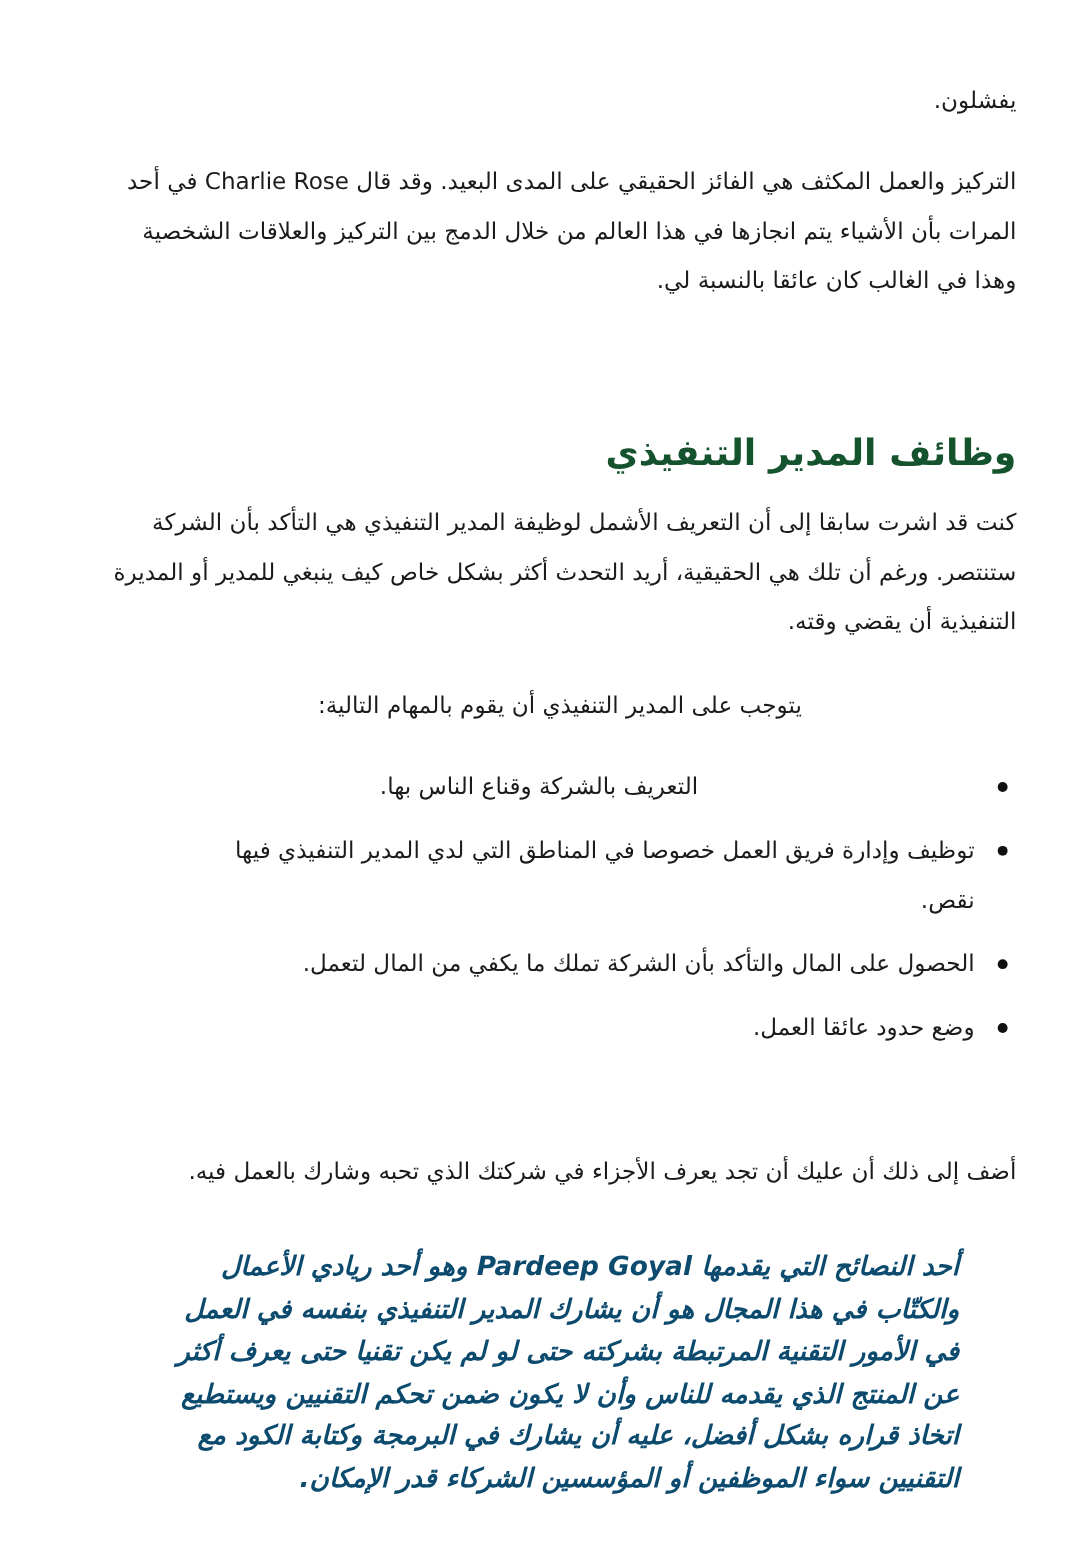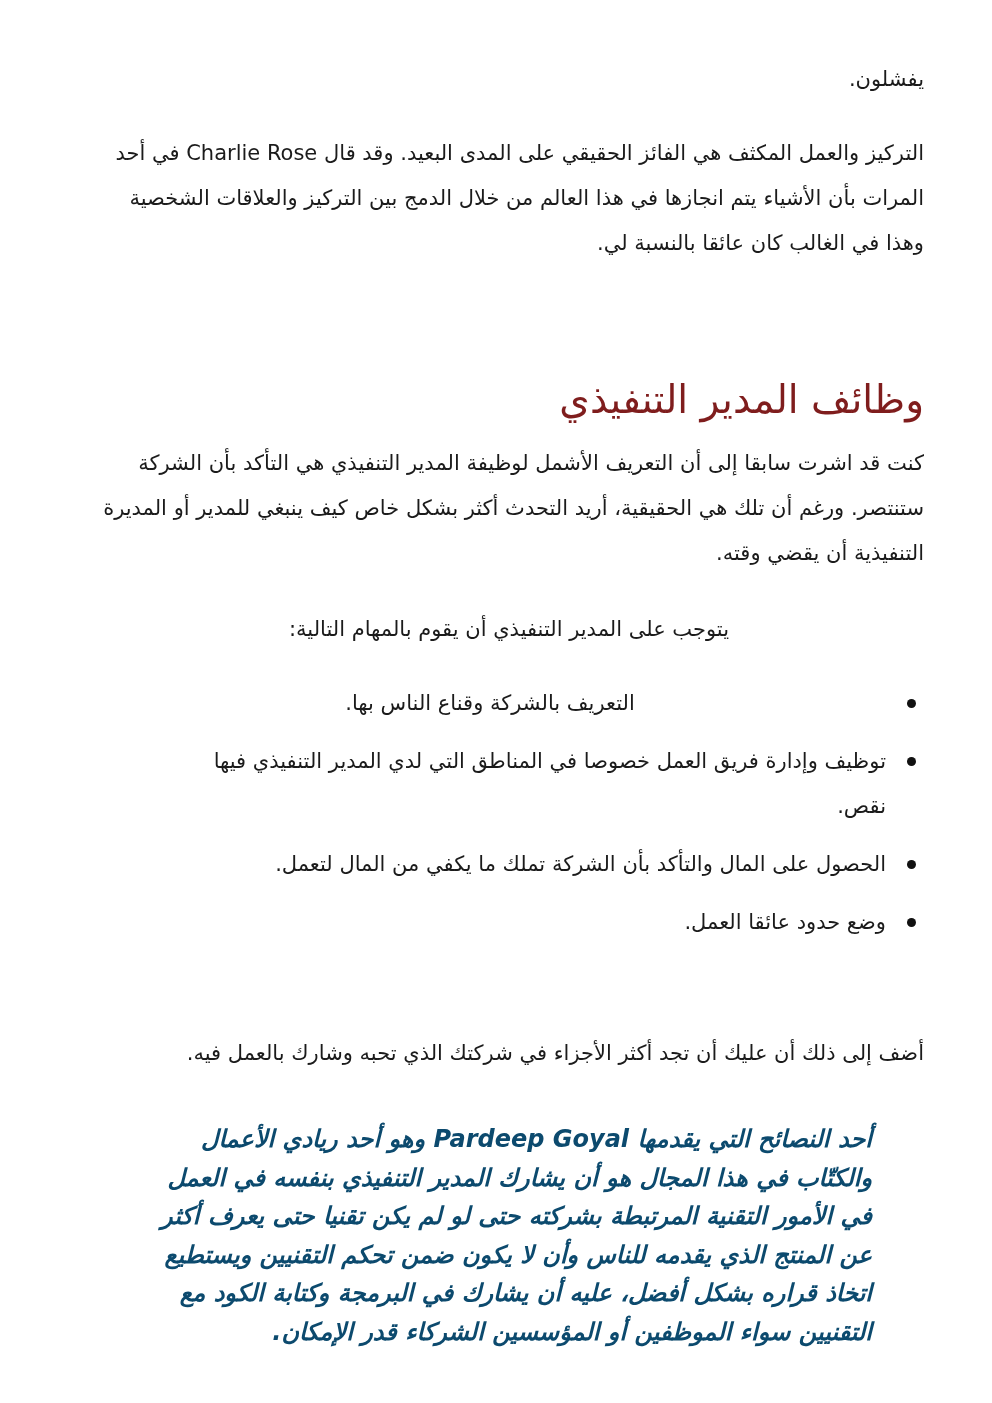--- a/index.html
+++ b/index.html
@@ -11,44 +11,44 @@
       width: 992px;
       height: 1403px;
       position: relative;
       overflow: hidden;
       font-family: "DejaVu Sans", sans-serif;
       color: #1b1b1b;
     }
     .page {
       position: absolute;
       left: 0;
-      top: 0;
+      top: 12px;
       width: 992px;
       height: 1034px;
       direction: rtl;
     }
     .p {
       position: absolute;
       right: 68px;
       width: 830px;
       font-size: 21px;
       line-height: 45px;
       text-align: right;
       margin: 0;
     }
     .h2 {
       position: absolute;
       right: 68px;
       width: 830px;
-      font-size: 39px;
-      font-weight: normal;
+      font-size: 33px;
+      font-weight: bold;
       line-height: 50px;
       text-align: right;
       margin: 0;
-      color: #7f1d1d;
+      color: #14532d;
       letter-spacing: -0.5px;
     }
     .list {
       position: absolute;
       right: 68px;
       width: 830px;
       margin: 0;
       padding: 0;
       list-style: none;
     }
@@ -113,19 +113,19 @@
     <li style="margin-bottom:13px;">
       <span class="bullet"></span>
       <span>الحصول على المال والتأكد بأن الشركة تملك ما يكفي من المال لتعمل.</span>
     </li>
     <li>
       <span class="bullet"></span>
       <span>وضع حدود عائقا العمل.</span>
     </li>
   </ul>
 
-  <p class="p" style="top:1031px;">أضف إلى ذلك أن عليك أن تجد أكثر الأجزاء في شركتك الذي تحبه وشارك بالعمل فيه.</p>
+  <p class="p" style="top:1031px;">أضف إلى ذلك أن عليك أن تجد يعرف الأجزاء في شركتك الذي تحبه وشارك بالعمل فيه.</p>
 
   <blockquote class="quote" style="top:1120px;">
     <span>أحد النصائح التي يقدمها </span><span class="ltr">Pardeep Goyal</span><span> وهو أحد ريادي الأعمال والكتّاب في هذا المجال هو أن يشارك المدير التنفيذي بنفسه في العمل في الأمور التقنية المرتبطة بشركته حتى لو لم يكن تقنيا حتى يعرف أكثر عن المنتج الذي يقدمه للناس وأن لا يكون ضمن تحكم التقنيين ويستطيع اتخاذ قراره بشكل أفضل، عليه أن يشارك في البرمجة وكتابة الكود مع التقنيين سواء الموظفين أو المؤسسين الشركاء قدر الإمكان.</span>
   </blockquote>
 
 </div>
 
 </body></html>

